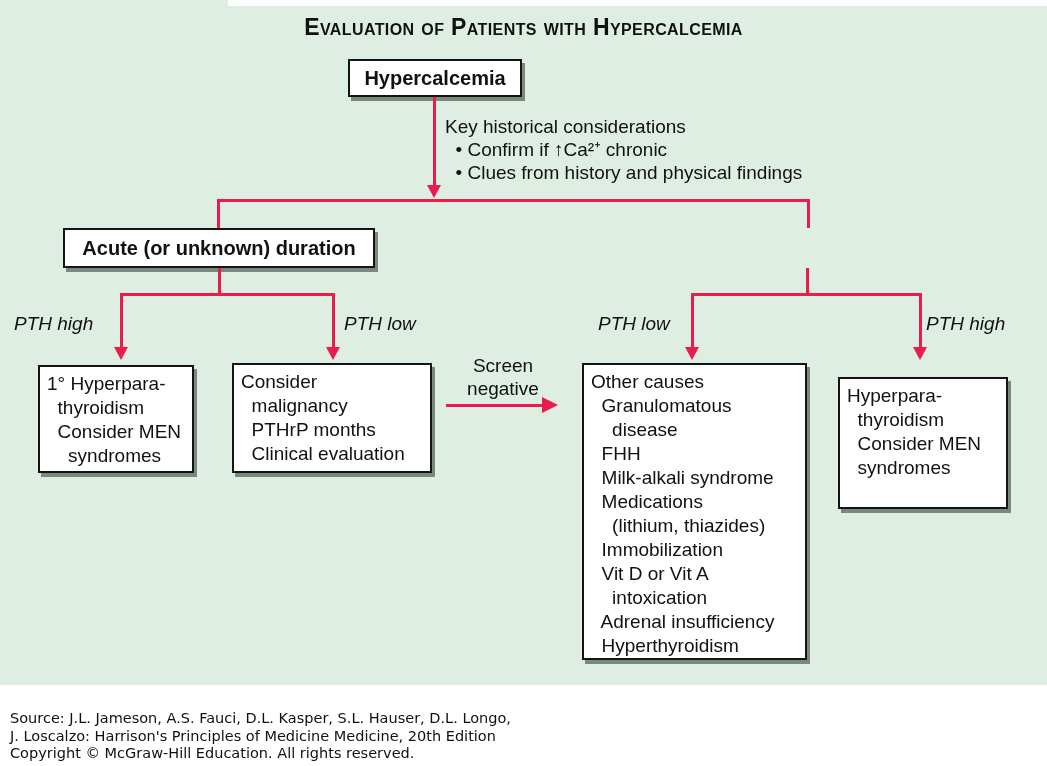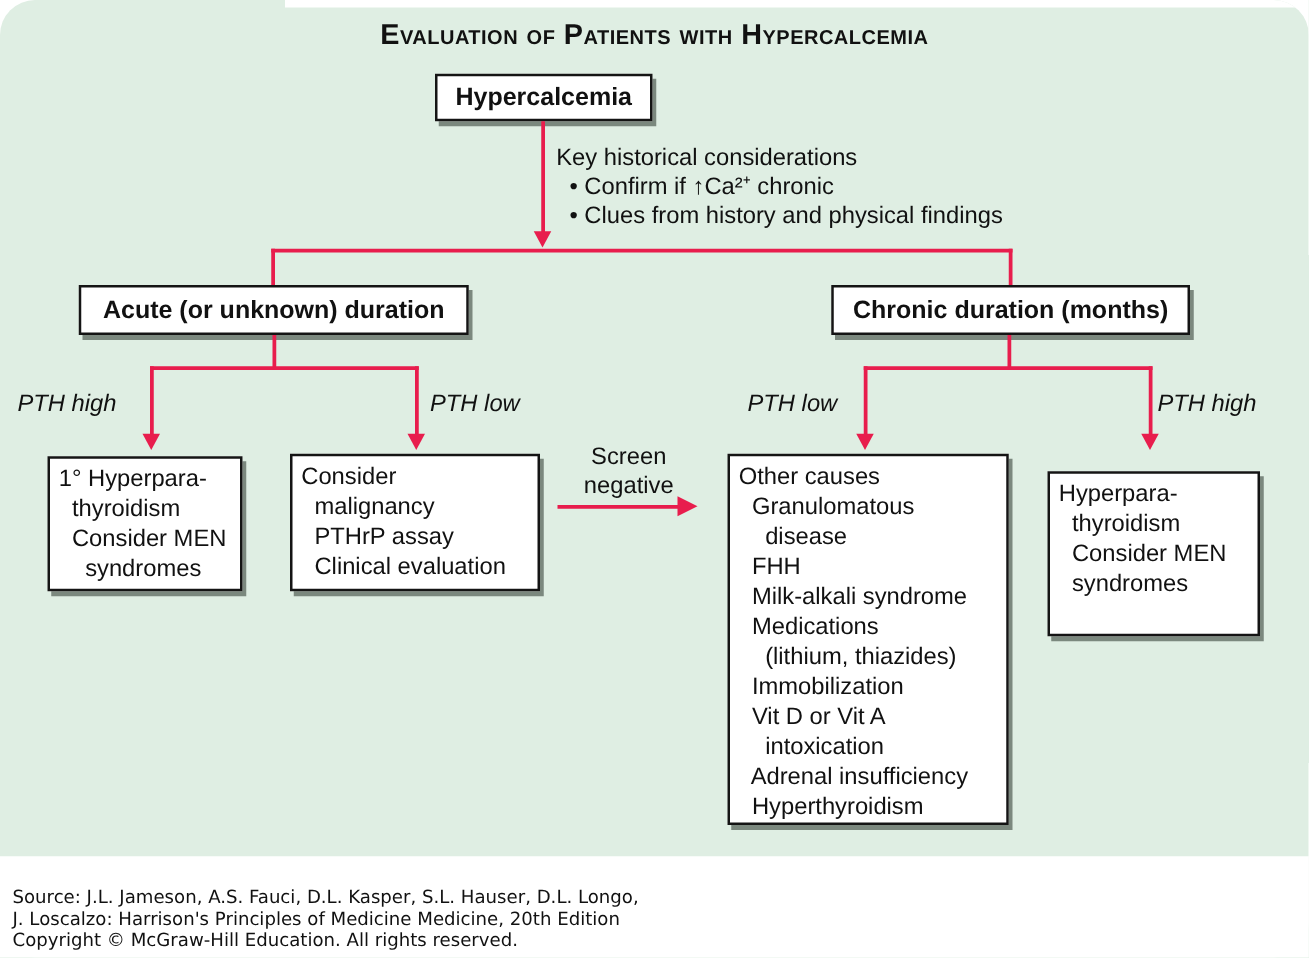--- a/index.html
+++ b/index.html
@@ -10,21 +10,20 @@
   body{
     font-family:"Liberation Sans", sans-serif;
     background:#ffffff;
     -webkit-font-smoothing:antialiased;
   }
   .canvas{
     position:relative;
     width:1047px;height:766px;
     background:#ffffff;
     overflow:hidden;
-    border-radius:28px;
   }
   .board{
     position:absolute;left:0;top:0;
     width:1047px;height:685px;
     background:var(--background);
   }
   .top-strip{
     position:absolute;left:228px;top:0;
     width:819px;height:6px;background:#ffffff;
   }
@@ -105,23 +104,20 @@
 
   <div class="rline" style="left:433px;top:97px;width:3px;height:89px;"></div>
   <div class="arrow-down" style="left:427px;top:185px;"></div>
   <div class="rline" style="left:217px;top:199px;width:593px;height:3px;"></div>
   <div class="rline" style="left:217px;top:199px;width:3px;height:29px;"></div>
   <div class="rline" style="left:807px;top:199px;width:3px;height:29px;"></div>
 
   <div class="node header-node" style="left:63px;top:228px;width:312px;height:40px;">
     <span>Acute (or unknown) duration</span>
   </div>
-  <div class="node header-node" style="left:665px;top:228px;width:287px;height:40px;">
-    <span>Chronic duration (months)</span>
-  </div>
 
   <div class="rline" style="left:218px;top:268px;width:3px;height:28px;"></div>
   <div class="rline" style="left:120px;top:293px;width:215px;height:3px;"></div>
   <div class="rline" style="left:120px;top:293px;width:3px;height:55px;"></div>
   <div class="rline" style="left:332px;top:293px;width:3px;height:55px;"></div>
   <div class="arrow-down" style="left:114px;top:347px;"></div>
   <div class="arrow-down" style="left:326px;top:347px;"></div>
 
   <div class="rline" style="left:806px;top:268px;width:3px;height:28px;"></div>
   <div class="rline" style="left:691px;top:293px;width:231px;height:3px;"></div>
@@ -134,21 +130,21 @@
   <div class="pth-label" style="left:344px;">PTH low</div>
   <div class="pth-label" style="left:598px;">PTH low</div>
   <div class="pth-label" style="left:926px;">PTH high</div>
 
   <div class="node leaf-node" style="left:38px;top:365px;width:156px;height:108px;">1° Hyperpara-
   thyroidism
   Consider MEN
     syndromes</div>
   <div class="node leaf-node" style="left:232px;top:363px;width:200px;height:110px;">Consider
   malignancy
-  PTHrP assay
+  PTHrP months
   Clinical evaluation</div>
   <div class="node leaf-node" style="left:582px;top:363px;width:225px;height:297px;">Other causes
   Granulomatous
     disease
   FHH
   Milk-alkali syndrome
   Medications
     (lithium, thiazides)
   Immobilization
   Vit D or Vit A

